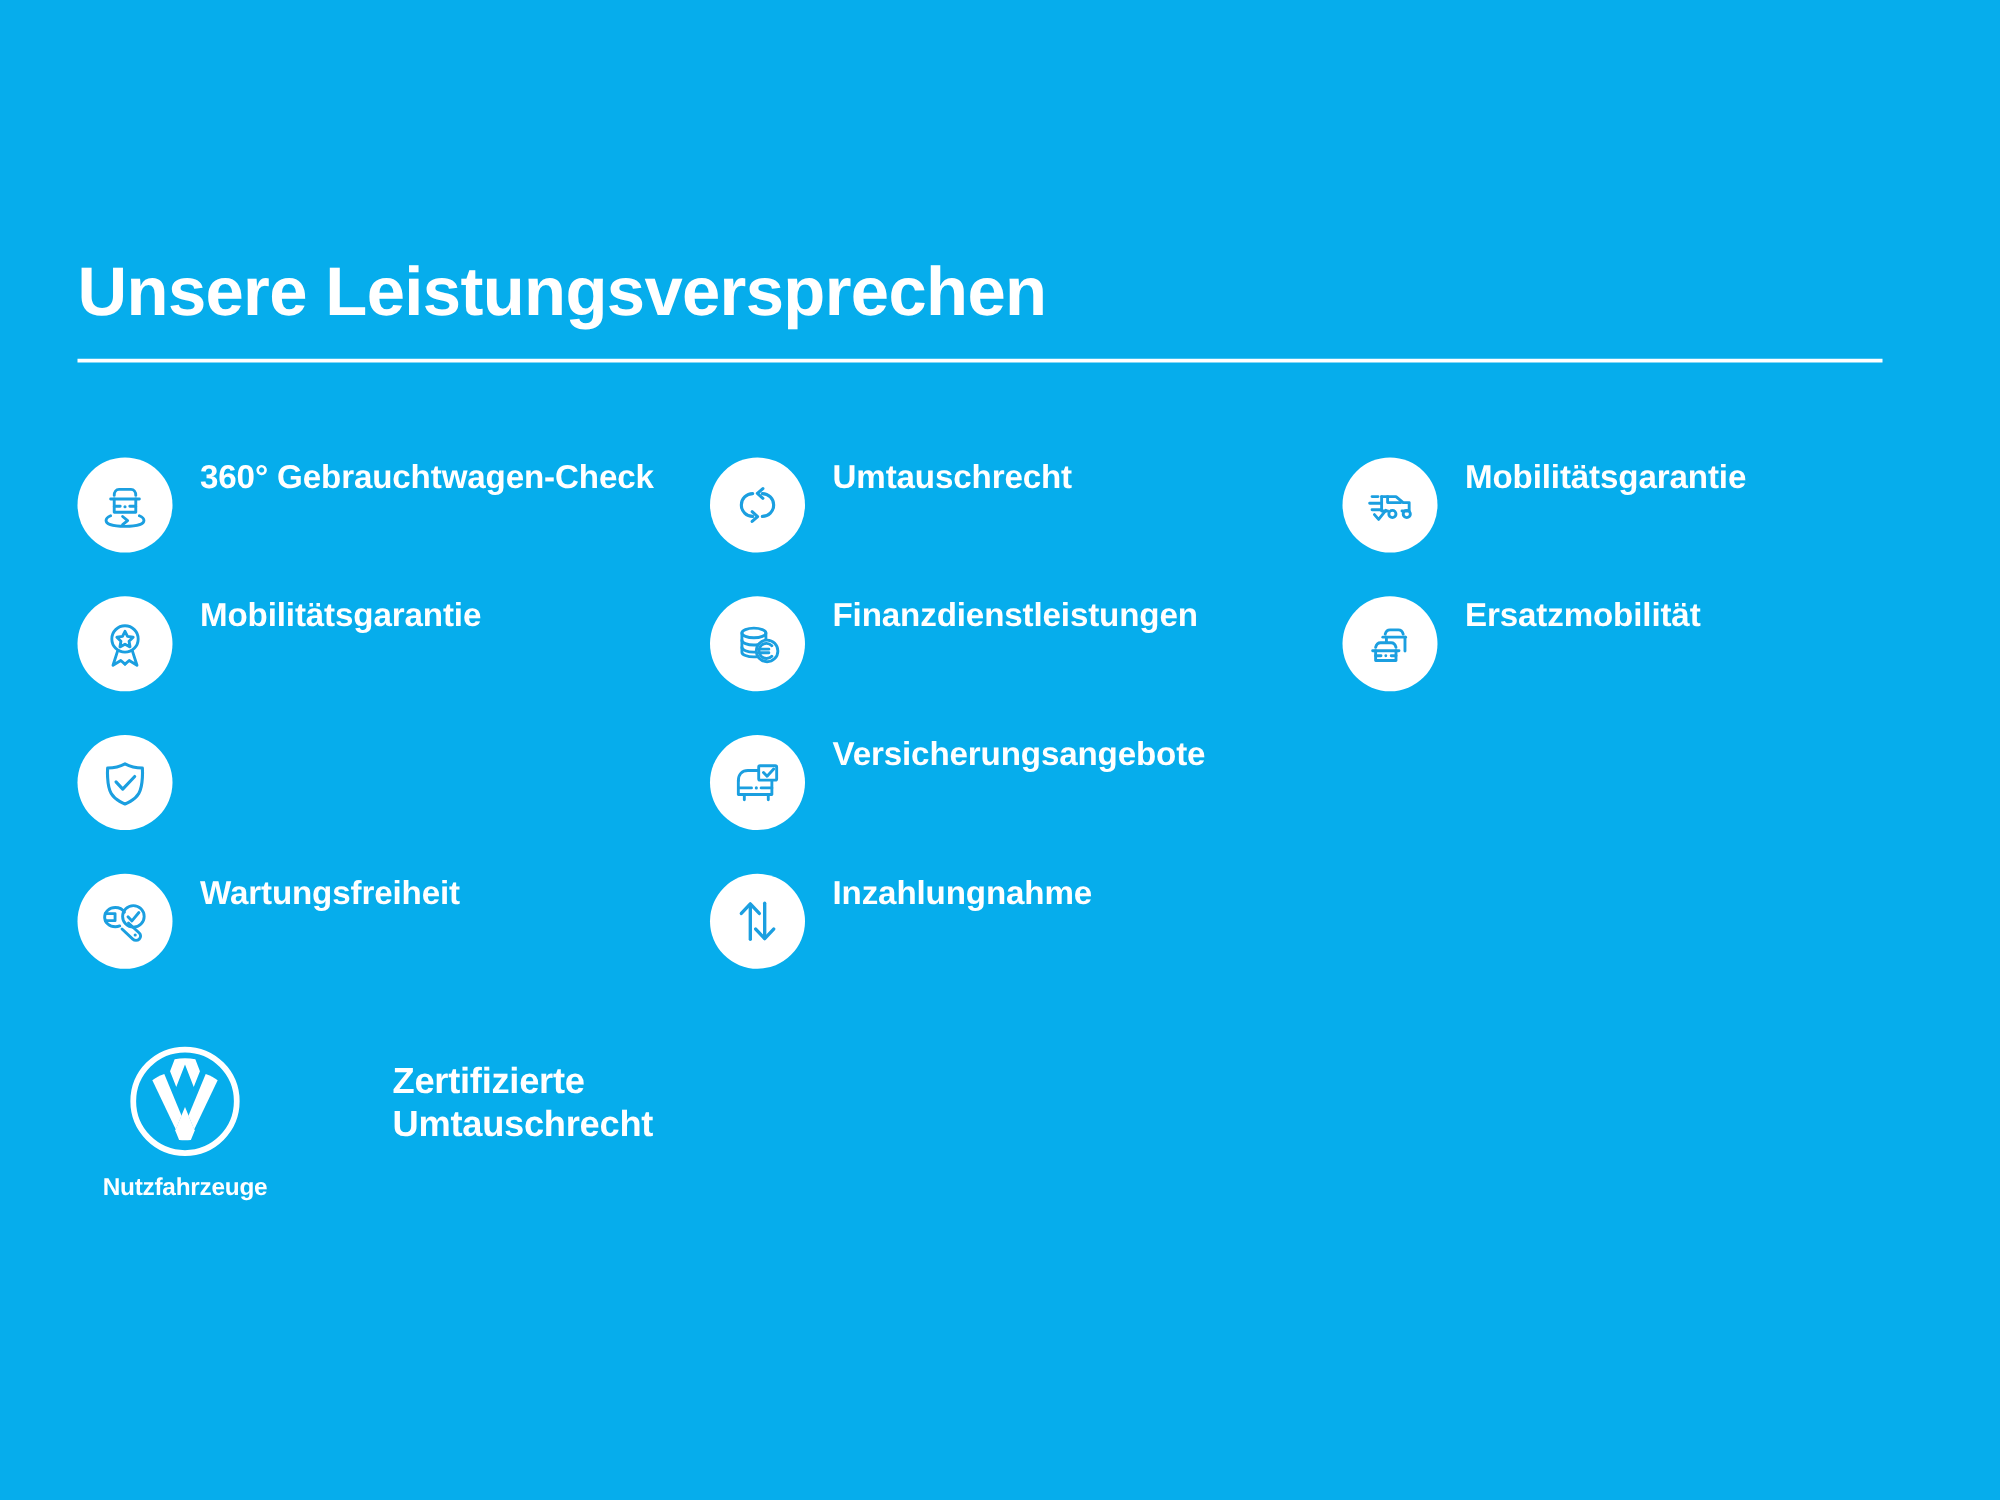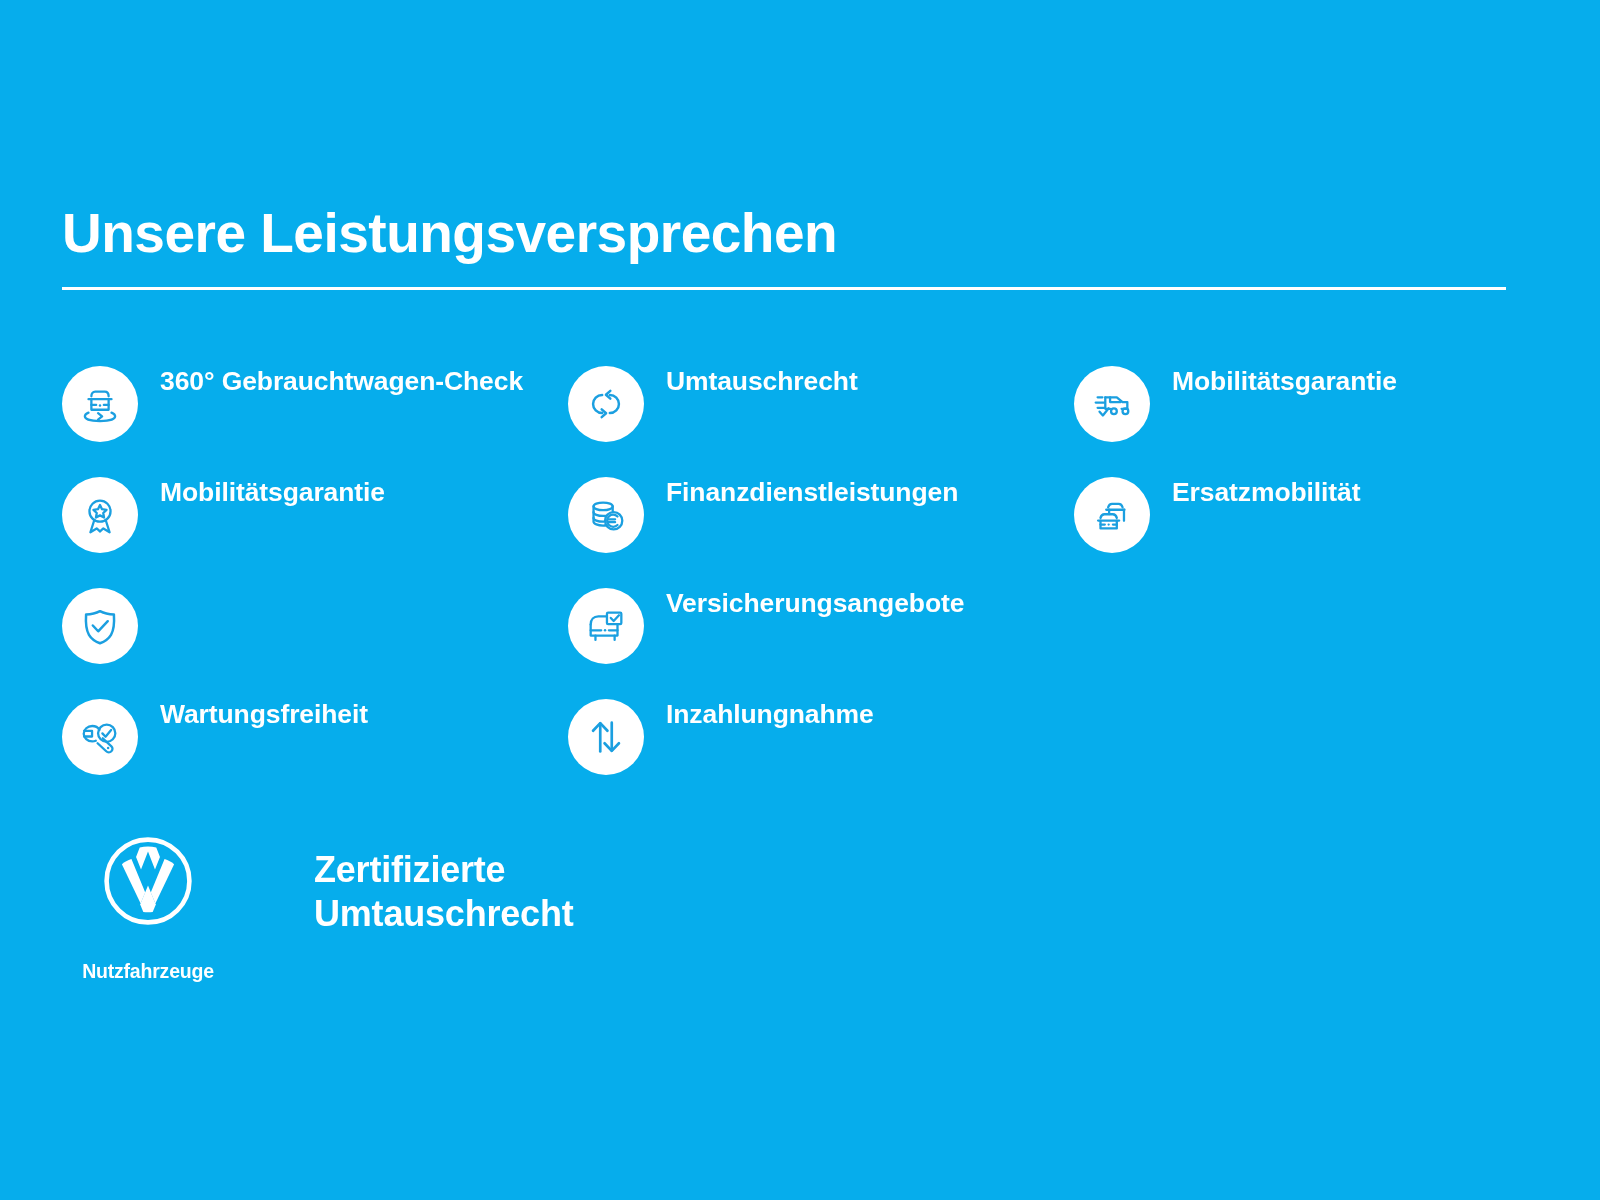--- a/index.html
+++ b/index.html
@@ -88,39 +88,38 @@
     left: 62px;
     top: 835px;
     display: flex;
     align-items: flex-start;
   }
   .brand-logo-wrap {
     width: 172px;
     display: flex;
     flex-direction: column;
     align-items: center;
-    gap: 21px;
   }
   .vw-mark {
     width: 92px;
     height: 92px;
     display: block;
   }
   .brand-sub {
     margin-top: 12px;
     font-size: 19.5px;
     font-weight: 700;
     color: #ffffff;
     letter-spacing: -0.2px;
     white-space: nowrap;
   }
   .brand-claim {
     margin-top: 13px;
     margin-left: 80px;
-    font-size: 36px;
+    font-size: 29px;
     font-weight: 700;
     line-height: 1.22;
     color: #ffffff;
     letter-spacing: -0.2px;
   }
   .brand-claim span { display: block; white-space: nowrap; }
 </style>
 </head>
 <body>
 

